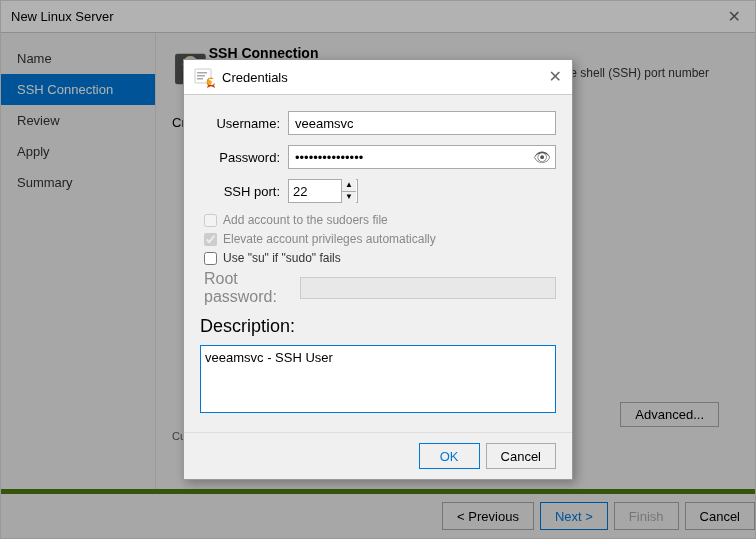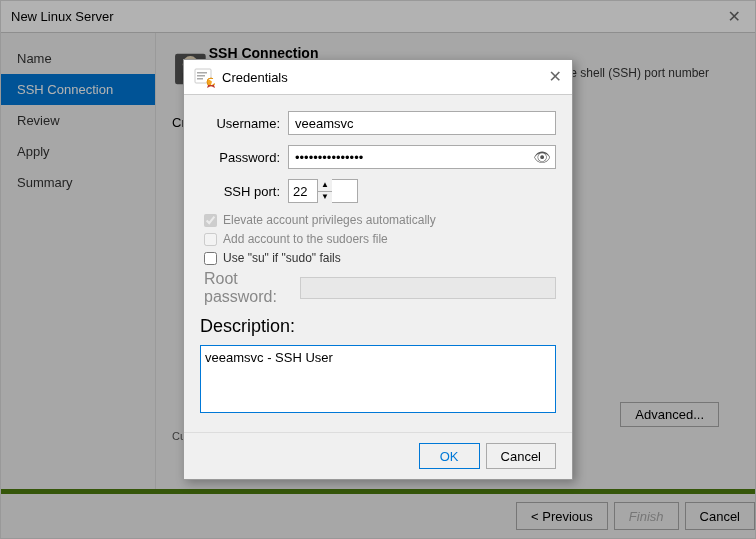--- a/index.html
+++ b/index.html
@@ -134,21 +134,20 @@
     }
 
     .nav-btn.primary {
       border-color: #0078d7;
       color: #0078d7;
     }
 
     .nav-btn:disabled {
       color: #aaa;
       cursor: default;
-      font-style: italic;
     }
 
     .advanced-btn {
       position: absolute;
       right: 20px;
       bottom: 50px;
       padding: 4px 14px;
       border: 1px solid #aaa;
       background: #f0f0f0;
       cursor: pointer;
@@ -450,20 +449,21 @@
       <div style="margin-top: auto;">
         <p class="footer-text">Customize advanced connection settings such as SSH timeout and service ports.</p>
       </div>
 
       <button class="advanced-btn" style="position:relative; align-self: flex-end; margin-top: 4px;">Advanced...</button>
     </div>
   </div>
 
   <div class="bottom-bar">
     <button class="nav-btn">&lt; Previous</button>
+    <button class="nav-btn primary">Next &gt;</button>
     <button class="nav-btn" disabled="">Finish</button>
     <button class="nav-btn">Cancel</button>
   </div>
 
   <div class="modal-overlay">
     <div class="modal">
 
       <div class="modal-title-bar">
         <div style="display:flex; align-items:center; gap:6px;">
 
@@ -494,38 +494,38 @@
           <div class="password-input-wrapper">
             <input type="password" value="veeamsvcpass123" style="flex: 1 1 0%; border: none; outline: none; padding: 3px 6px; font-size: 13px;">
             <button class="eye-btn">👁</button>
           </div>
         </div>
 
         
         <div class="form-row">
           <span class="form-label">SSH port:</span>
           <div class="port-input-wrap">
-            <input type="text" value="22" style="width: 28px; border: none; outline: none; padding: 3px 4px; font-size: 13px; background: transparent;">
+            <input type="text" value="22" style="width: 52px; border: none; outline: none; padding: 3px 4px; font-size: 13px; background: transparent;">
             <div class="spinners">
               <button class="spin-btn">▲</button>
               <button class="spin-btn">▼</button>
             </div>
           </div>
         </div>
 
         
 
         <div class="checkbox-row">
+          <input type="checkbox" disabled="" style="">
+          <span class="checkbox-label">Add account to the sudoers file</span>
+        </div>
+
+        <div class="checkbox-row">
           <input type="checkbox" checked="" disabled="" style="">
           <span class="checkbox-label">Elevate account privileges automatically</span>
-        </div>
-
-        <div class="checkbox-row">
-          <input type="checkbox" disabled="" style="">
-          <span class="checkbox-label">Add account to the sudoers file</span>
         </div>
 
         <div class="checkbox-row">
           <input type="checkbox" style="">
           <span class="checkbox-label" style="color:#333;">Use "su" if "sudo" fails</span>
         </div>
 
         <div class="root-pwd-row" style="margin-bottom:10px;">
           <span class="root-pwd-label">Root password:</span>
           <input type="text" class="root-pwd-input" style="flex: 1 1 0%; border: 1px solid rgb(204, 204, 204); height: 22px; background: rgb(232, 232, 232); padding: 2px 4px;">

